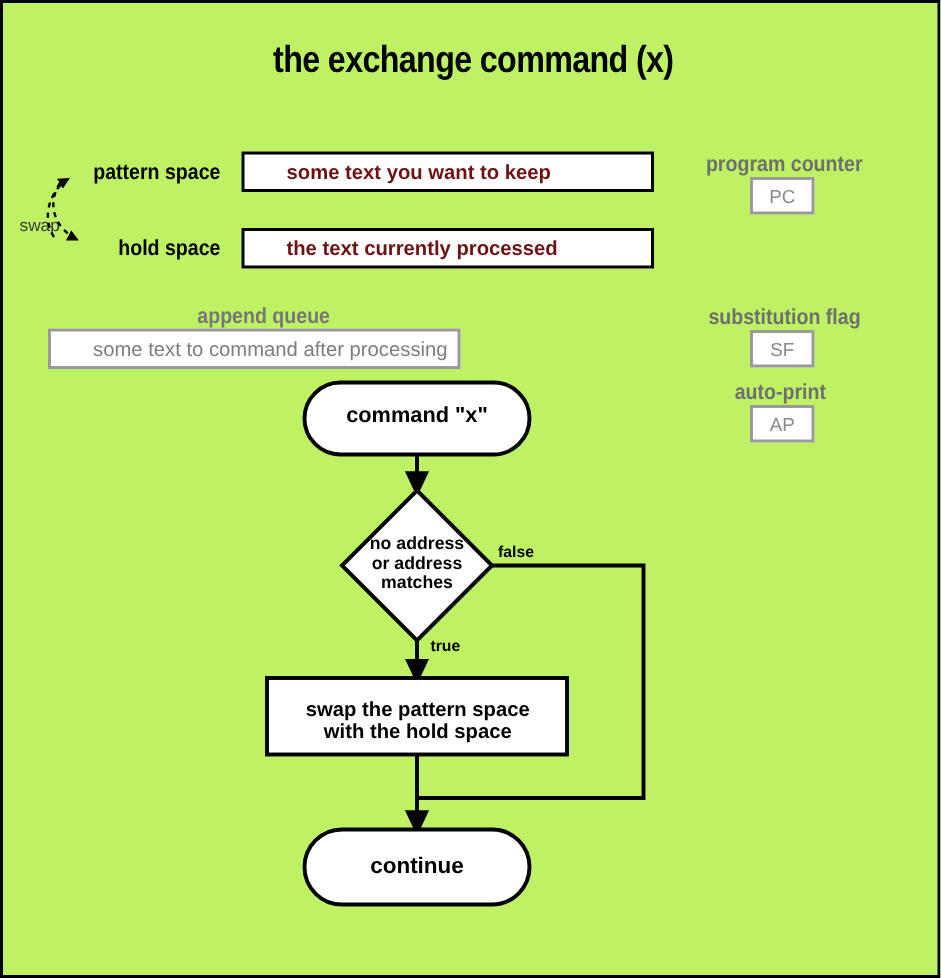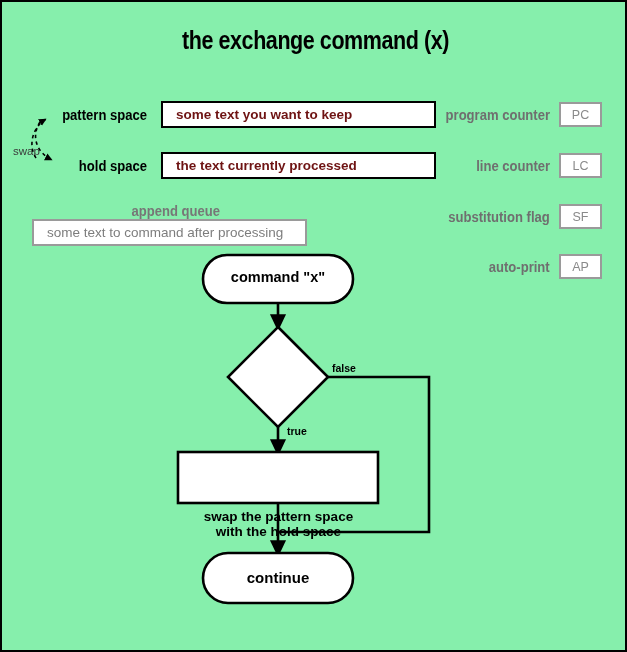--- a/index.html
+++ b/index.html
@@ -8,21 +8,21 @@
     padding: 0;
     background: #ffffff;
   }
   body {
     font-family: "Liberation Sans", sans-serif;
   }
   #page {
     position: relative;
     width: 627px;
     height: 652px;
-    background: #86efac;
+    background: #bef264;
     border: 2px solid #000000;
     box-sizing: border-box;
     overflow: hidden;
   }
 
   
   #title {
     position: absolute;
     left: 0;
     top: 24px;
@@ -54,21 +54,21 @@
   }
   .reg-label.active { color: #000000; }
   .reg-label.muted  { color: #777777; }
 
   .reg-box {
     box-sizing: border-box;
     height: 27px;
     width: 275px;
     display: flex;
     align-items: center;
-    padding-left: 13px;
+    padding-left: 28px;
     background: #ffffff;
   }
   .reg-box.active {
     border: 2px solid #000000;
   }
   .reg-box.muted {
     border: 2px solid #9a9a9a;
   }
   .reg-value {
     font-size: 13.5px;
@@ -82,20 +82,21 @@
     font-weight: normal;
     color: #7d7d7d;
   }
 
   
   .flag-row {
     position: absolute;
     display: flex;
     align-items: center;
     justify-content: flex-end;
+    flex-direction: column;
   }
   .flag-label {
     font-weight: bold;
     font-size: 14.5px;
     color: #6f6f6f;
     white-space: nowrap;
     text-align: right;
     transform: scaleX(0.90);
     transform-origin: right center;
   }
@@ -149,21 +150,20 @@
     left: 226px; top: 354px; width: 100px;
     font-size: 11.8px;
     line-height: 13px;
     white-space: normal;
   }
   #swapbox-text {
     left: 176px; top: 463px; width: 201px;
     font-size: 13.5px;
     line-height: 15px;
     white-space: normal;
-    margin-top: 44px;
   }
   #continue-text {
     left: 200px; top: 567px; width: 152px;
     font-size: 15px;
   }
   .branch-label {
     position: absolute;
     font-size: 10.5px;
     font-weight: bold;
     color: #000000;
@@ -208,24 +208,20 @@
     </defs>
     <path d="M12,44 C3,30 10,12 22,5" fill="none" stroke="#000000" stroke-width="1.6" stroke-dasharray="3.4,3.4" marker-end="url(#swaphead)"></path>
     <path d="M16,8 C7,22 12,38 28,46" fill="none" stroke="#000000" stroke-width="1.6" stroke-dasharray="3.4,3.4" marker-end="url(#swaphead)"></path>
   </svg>
 
   <div class="flag-row" style="left:430px; top:100px; width:170px;">
     <span class="flag-label">program counter</span>
     <span class="flag-box">PC</span>
   </div>
 
-  <div class="flag-row" style="left:430px; top:151px; width:170px;">
-    <span class="flag-label">line counter</span>
-    <span class="flag-box">LC</span>
-  </div>
 
   <div class="flag-row" style="left:430px; top:202px; width:170px;">
     <span class="flag-label">substitution flag</span>
     <span class="flag-box">SF</span>
   </div>
 
   <div class="flag-row" style="left:430px; top:252px; width:170px;">
     <span class="flag-label">auto-print</span>
     <span class="flag-box">AP</span>
   </div>
@@ -249,20 +245,25 @@
 
     <line x1="276" y1="501" x2="276" y2="547" stroke="#000000" stroke-width="2.6" marker-end="url(#arrowhead)"></line>
 
     <polyline points="326,375 427,375 427,530 276,530" fill="none" stroke="#000000" stroke-width="2.6"></polyline>
 
     <rect x="201" y="551" width="150" height="50" rx="25" ry="25" fill="#ffffff" stroke="#000000" stroke-width="2.6"></rect>
   </svg>
 
   <div class="flow-text" id="cmd-text">command "x"</div>
 
+  <div class="flow-text" id="diamond-text">
+    <span>no address</span><br>
+    <span>or address</span><br>
+    <span>matches</span>
+  </div>
 
   <div class="branch-label" id="label-false">false</div>
   <div class="branch-label" id="label-true">true</div>
 
   <div class="flow-text" id="swapbox-text">
     <span>swap the pattern space</span><br>
     <span>with the hold space</span>
   </div>
 
   <div class="flow-text" id="continue-text">continue</div>

